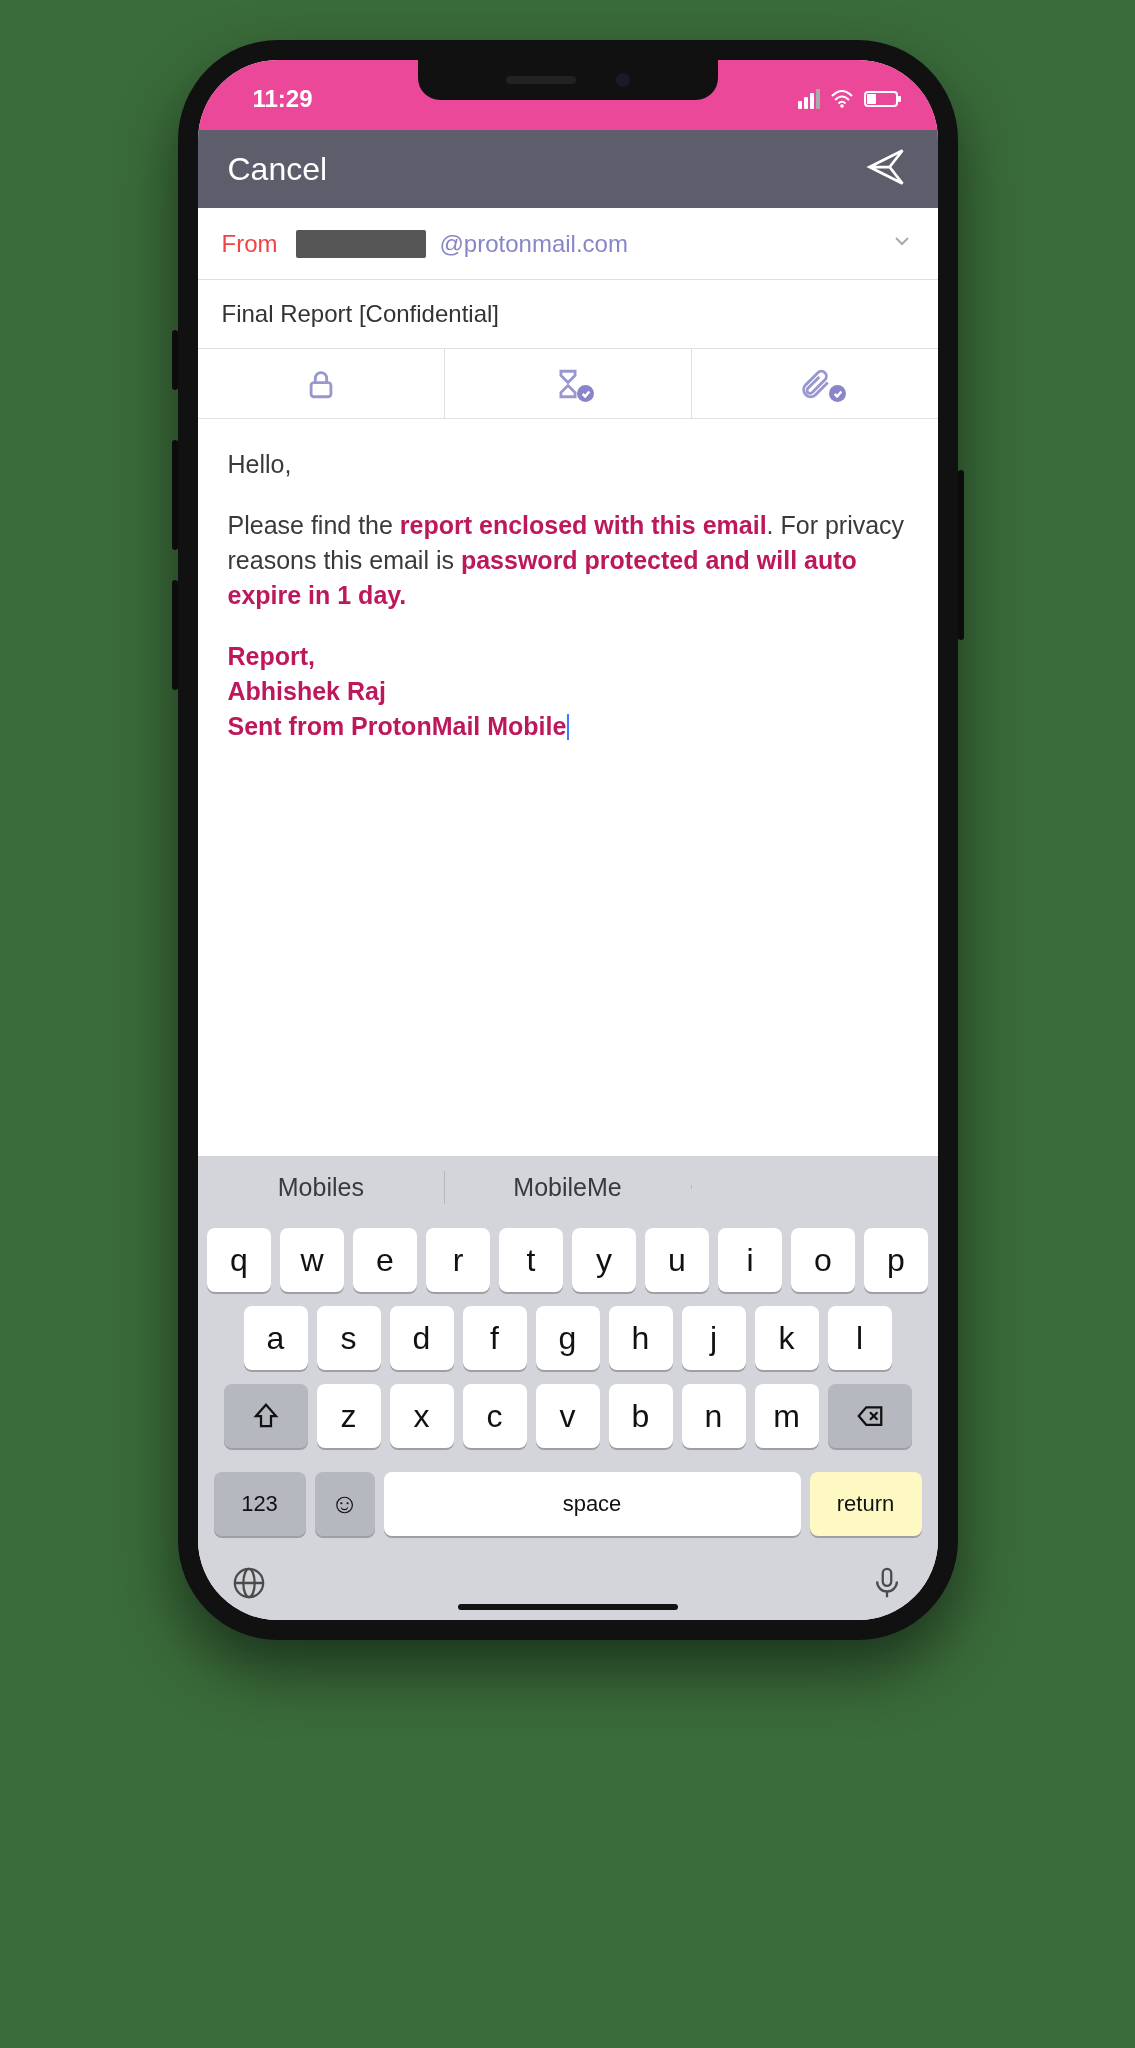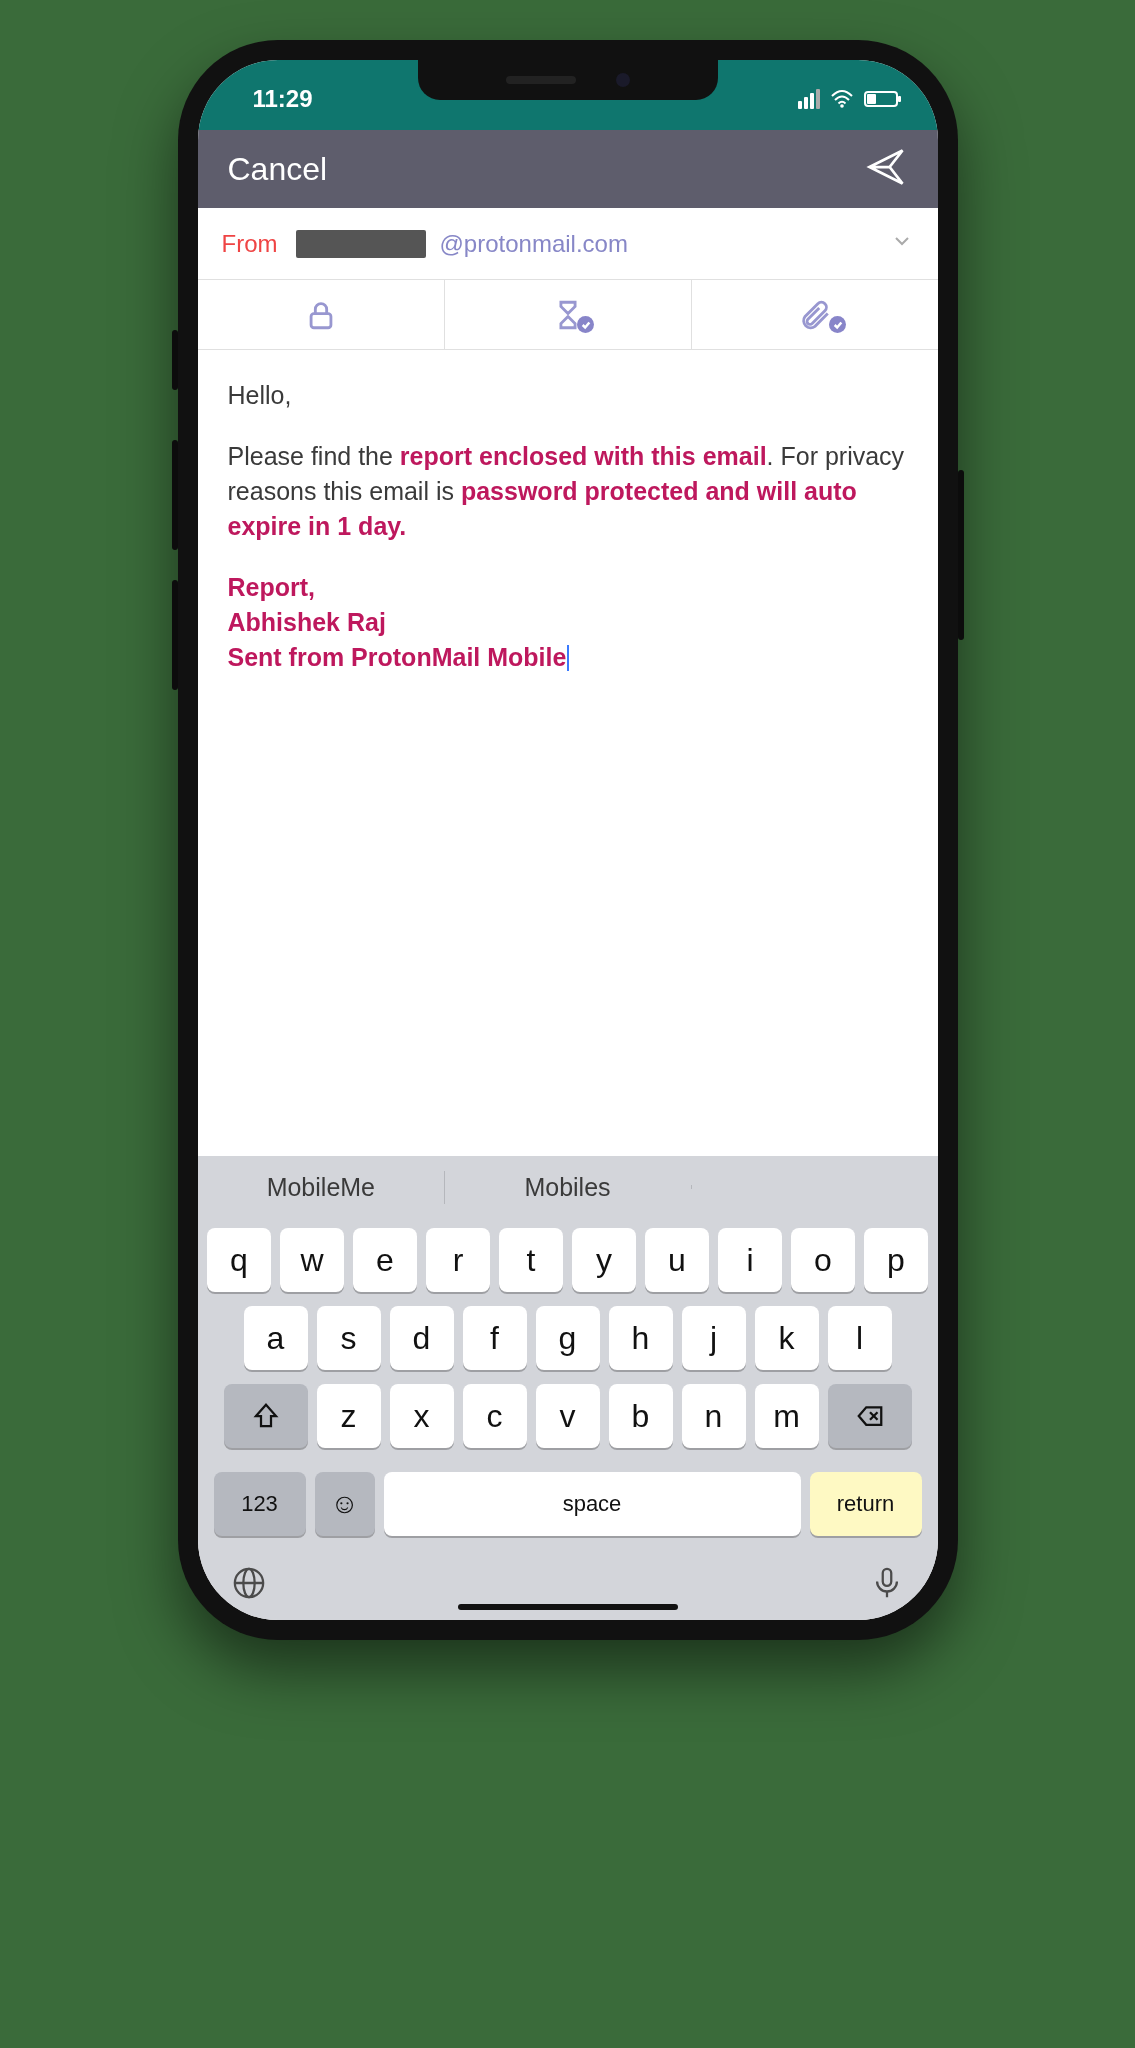--- a/index.html
+++ b/index.html
@@ -53,21 +53,21 @@
     width:14px;height:14px;border-radius:50%;background:#1a1a2a;
   }
   .side-btn{position:absolute;background:#0c0c0c;border-radius:4px;}
   .sb-left1{left:-6px;top:290px;width:6px;height:60px;}
   .sb-left2{left:-6px;top:400px;width:6px;height:110px;}
   .sb-left3{left:-6px;top:540px;width:6px;height:110px;}
   .sb-right{right:-6px;top:430px;width:6px;height:170px;}
 
   .status-bar {
     height: 70px;
-    background: #0f766e;
+    background: #ec4899;
     display: flex;
     justify-content: space-between;
     align-items: center;
     padding: 0 40px;
     color: #fff;
     font-weight: 600;
     font-size: 24px;
     position:relative;
     z-index:50;
   }
@@ -294,20 +294,21 @@
           <span class="redacted"></span>
           <span class="email-domain">@protonmail.com</span>
           <span class="chevron-down">
             <svg viewBox="0 0 24 24">
                 <polyline points="6 9 12 15 18 9"></polyline>
               </svg>
           </span>
         </div>
 
 
+        <div class="subject-row">Final Report [Confidential]</div>
 
         <div class="tool-row">
           <div class="tool-btn">
             <svg viewBox="0 0 24 24">
                 <rect x="5" y="11" width="14" height="10" rx="2"></rect>
                 <path d="M8 11 V8 a4 4 0 0 1 8 0 v3"></path>
               </svg>
           </div>
           <div class="tool-btn expire">
             <svg viewBox="0 0 24 24">
@@ -340,22 +341,22 @@
             <b>Report,</b><br>
             <b>Abhishek Raj</b><br>
             <b><span>Sent from ProtonMail Mobile</span></b><span class="cursor"></span>
           </div>
         </div>
 
       </div>
 
       <div class="keyboard">
         <div class="suggestions">
+          <div class="sugg">Mobiles</div>
           <div class="sugg">MobileMe</div>
-          <div class="sugg">Mobiles</div>
           <div class="sugg empty"></div>
         </div>
         <div class="kb-rows">
           <div class="kb-row">
             <div class="key">q</div>
             <div class="key">w</div>
             <div class="key">e</div>
             <div class="key">r</div>
             <div class="key">t</div>
             <div class="key">y</div>

